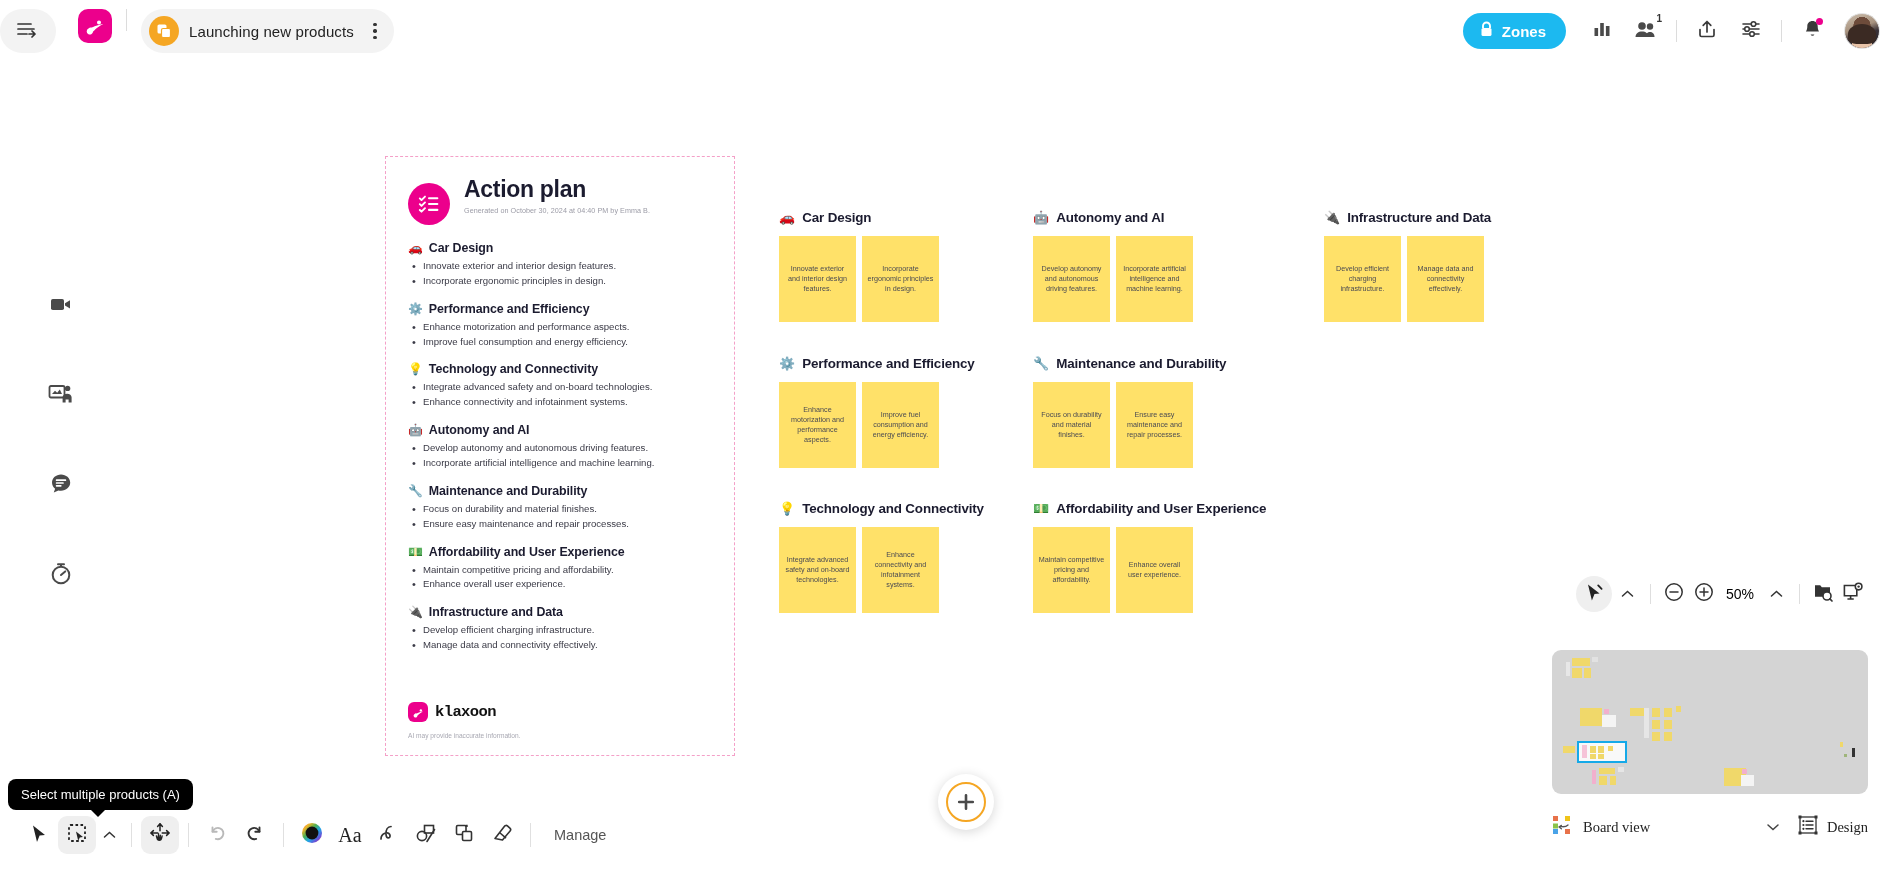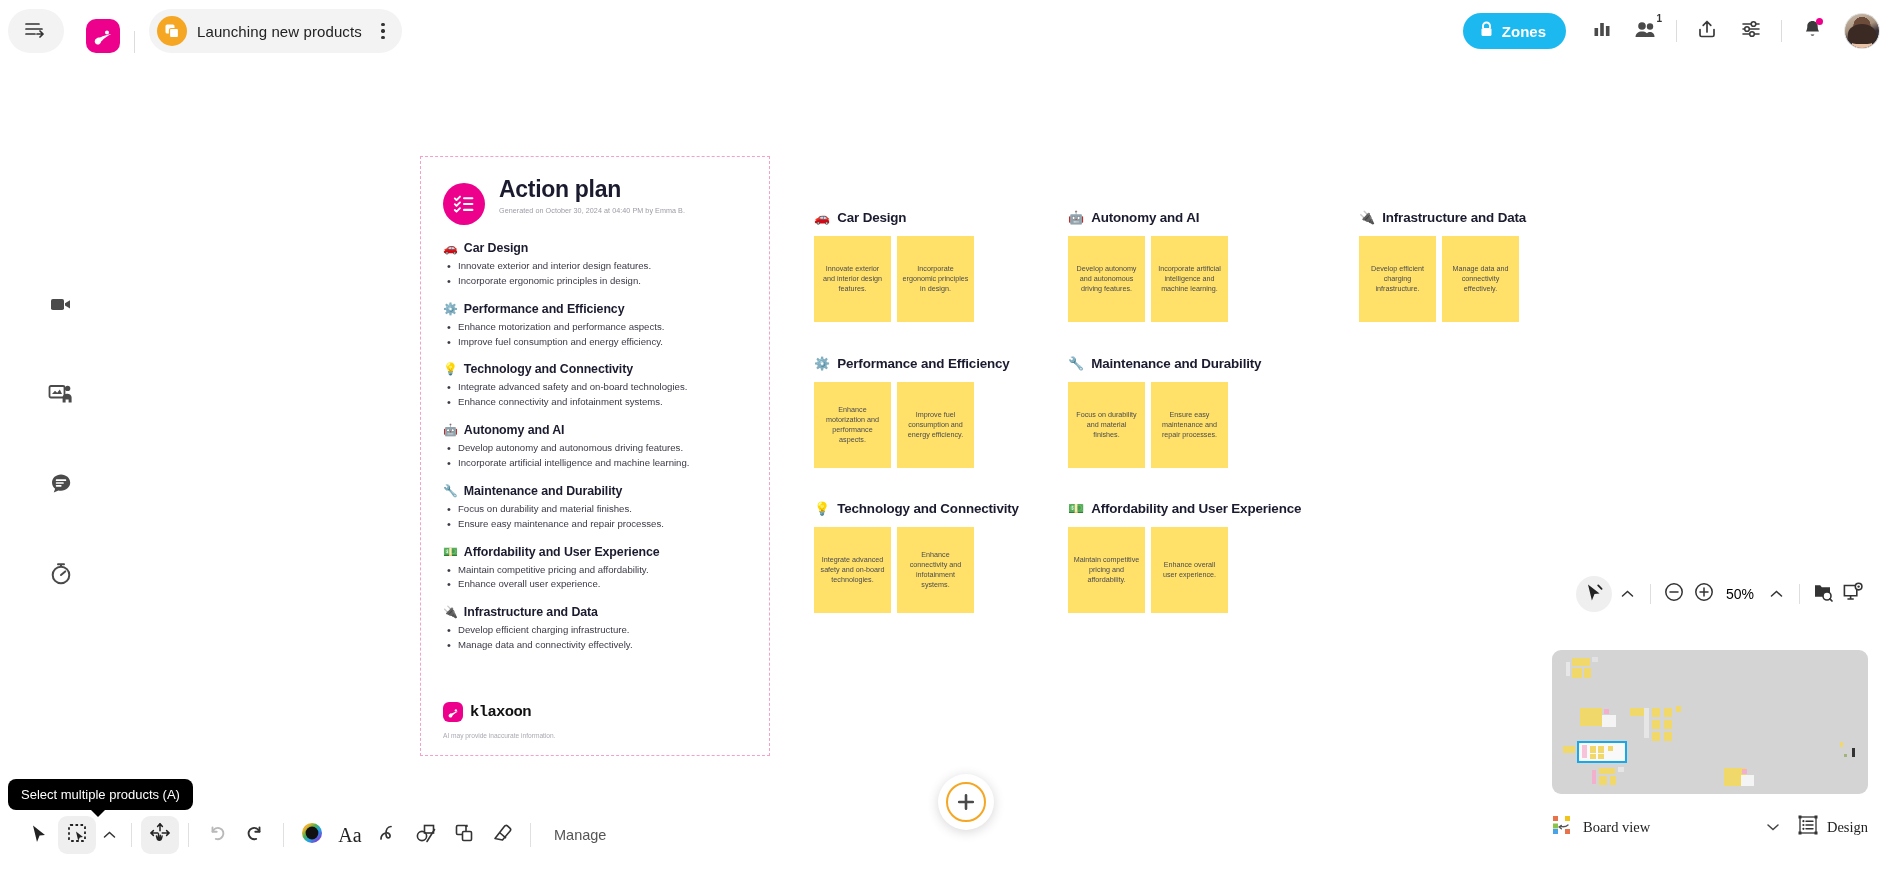--- a/index.html
+++ b/index.html
@@ -12,21 +12,21 @@
     -webkit-font-smoothing: antialiased;
   }
   #app { position: relative; width: 1896px; height: 872px; background:#fff; }
 
   
   .topbar {
     position: absolute; top: 0; left: 0; width: 1896px; height: 62px;
     display: flex; align-items: center; z-index: 40;
     background: #fff;
   }
-  .tb-left { display: flex; align-items: flex-end; gap: 0; padding-left: 8px; }
+  .tb-left { display: flex; align-items: flex-start; gap: 0; padding-left: 0; }
   .menu-pill {
     width: 56px; height: 44px; border-radius: 22px; background: #f3f3f3;
     display: flex; align-items: center; justify-content: center; cursor: pointer;
   }
   .klax-logo {
     width: 34px; height: 34px; border-radius: 10px; background:#ec008c;
     margin-left: 22px; display:flex; align-items:center; justify-content:center;
   }
   .vdiv { width:1px; height:22px; background:#dcdcdc; margin: 0 14px; }
   .board-pill {
@@ -70,21 +70,21 @@
     width:28px; height:20px; border-radius:50% 50% 30% 30%; background:#3b2a23; z-index:2;
   }
 
   
   .rail { position:absolute; left:38px; top:285px; width:46px; z-index:30;
           display:flex; flex-direction:column; align-items:center; gap:48px; }
   .rail-btn { width:42px; height:42px; display:flex; align-items:center; justify-content:center;
               cursor:pointer; border-radius:10px; }
 
   
-  .canvas { position:absolute; inset:62px 0 0 0; overflow:hidden;margin-left:35px; }
+  .canvas { position:absolute; inset:62px 0 0 0; overflow:hidden; }
 
   
   .doc-card {
     position:absolute; left:385px; top:94px; width:350px; height:600px;
     background:#fff; border:1.5px dashed #f4a0c8; padding:20px 22px 14px 22px;
   }
   .doc-head { display:flex; align-items:flex-start; gap:14px; margin-bottom:16px; }
   .doc-badge {
     width:42px; height:42px; border-radius:50%; background:#ec008c; flex:0 0 auto;
     display:flex; align-items:center; justify-content:center; margin-top:6px;

